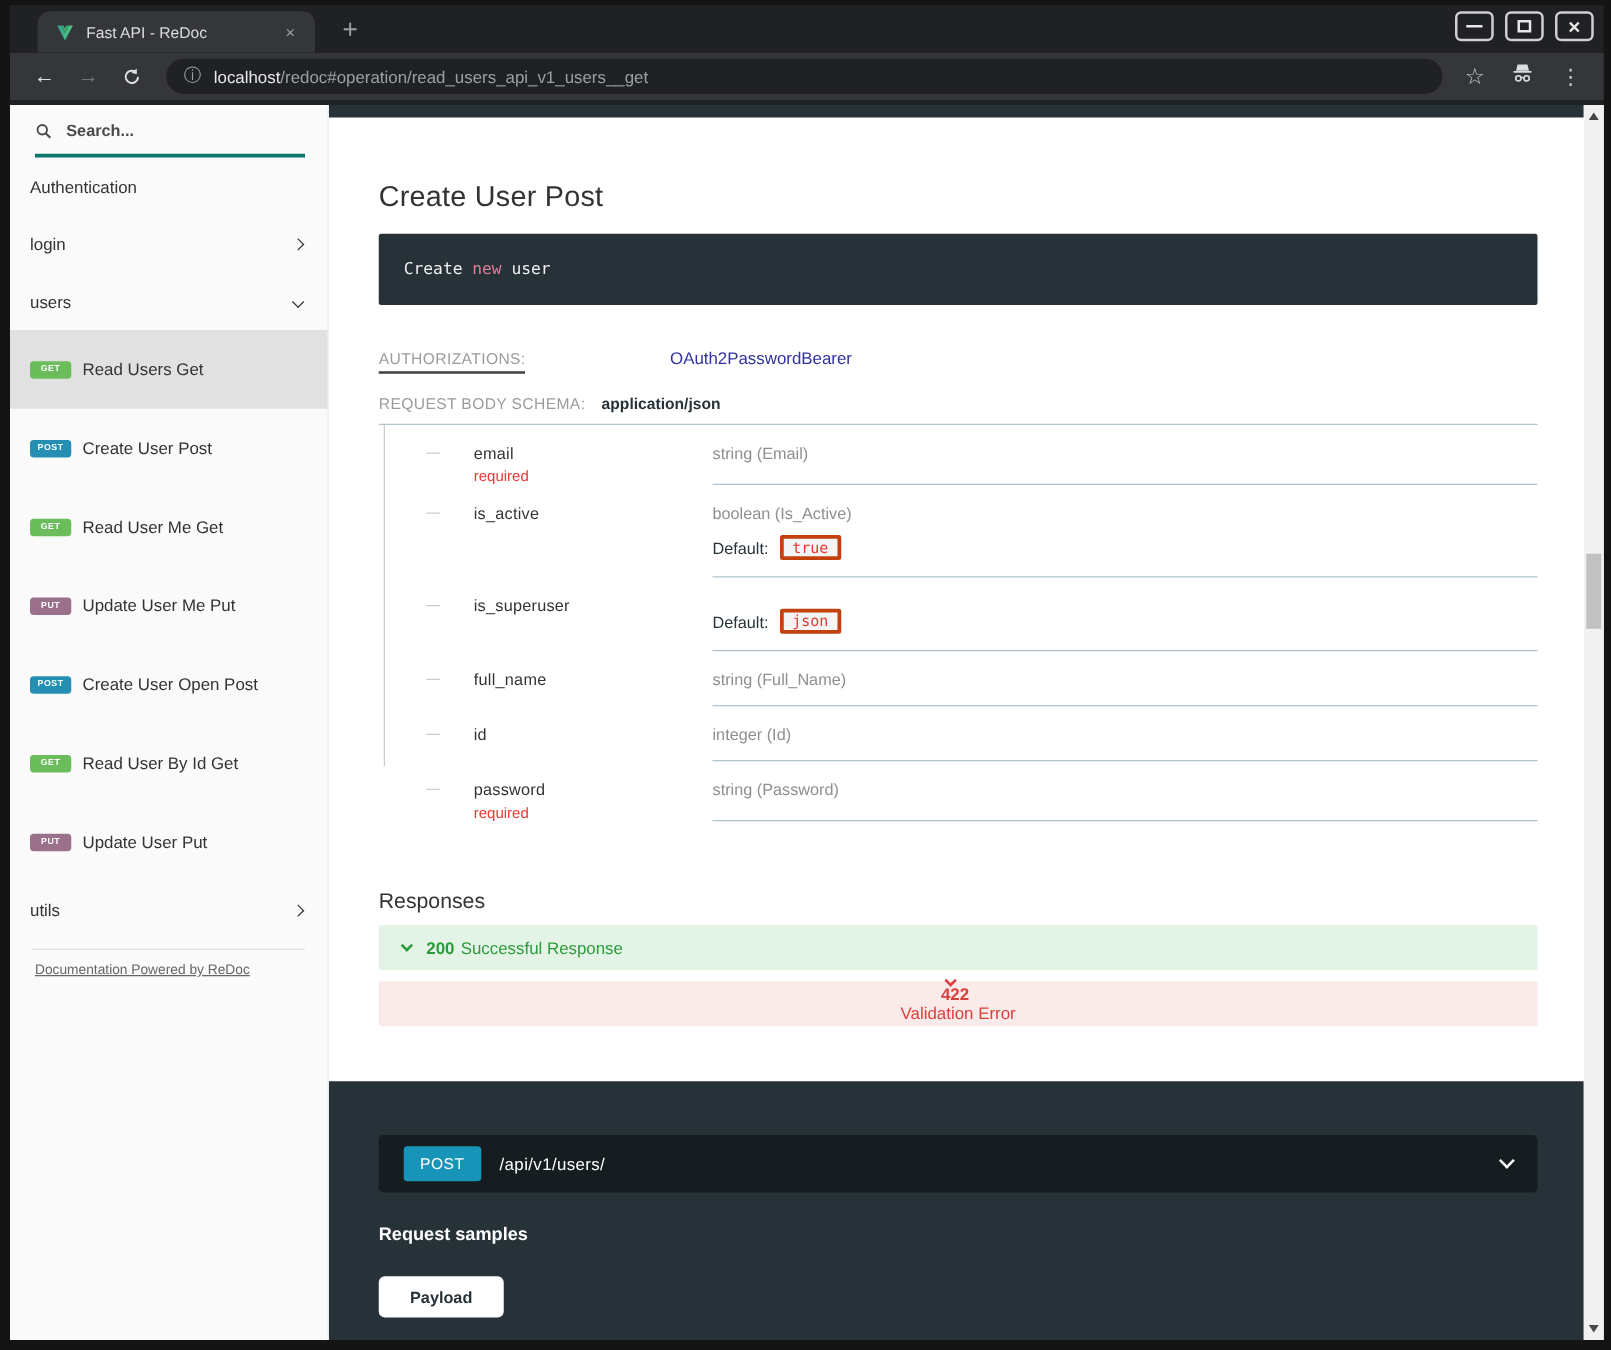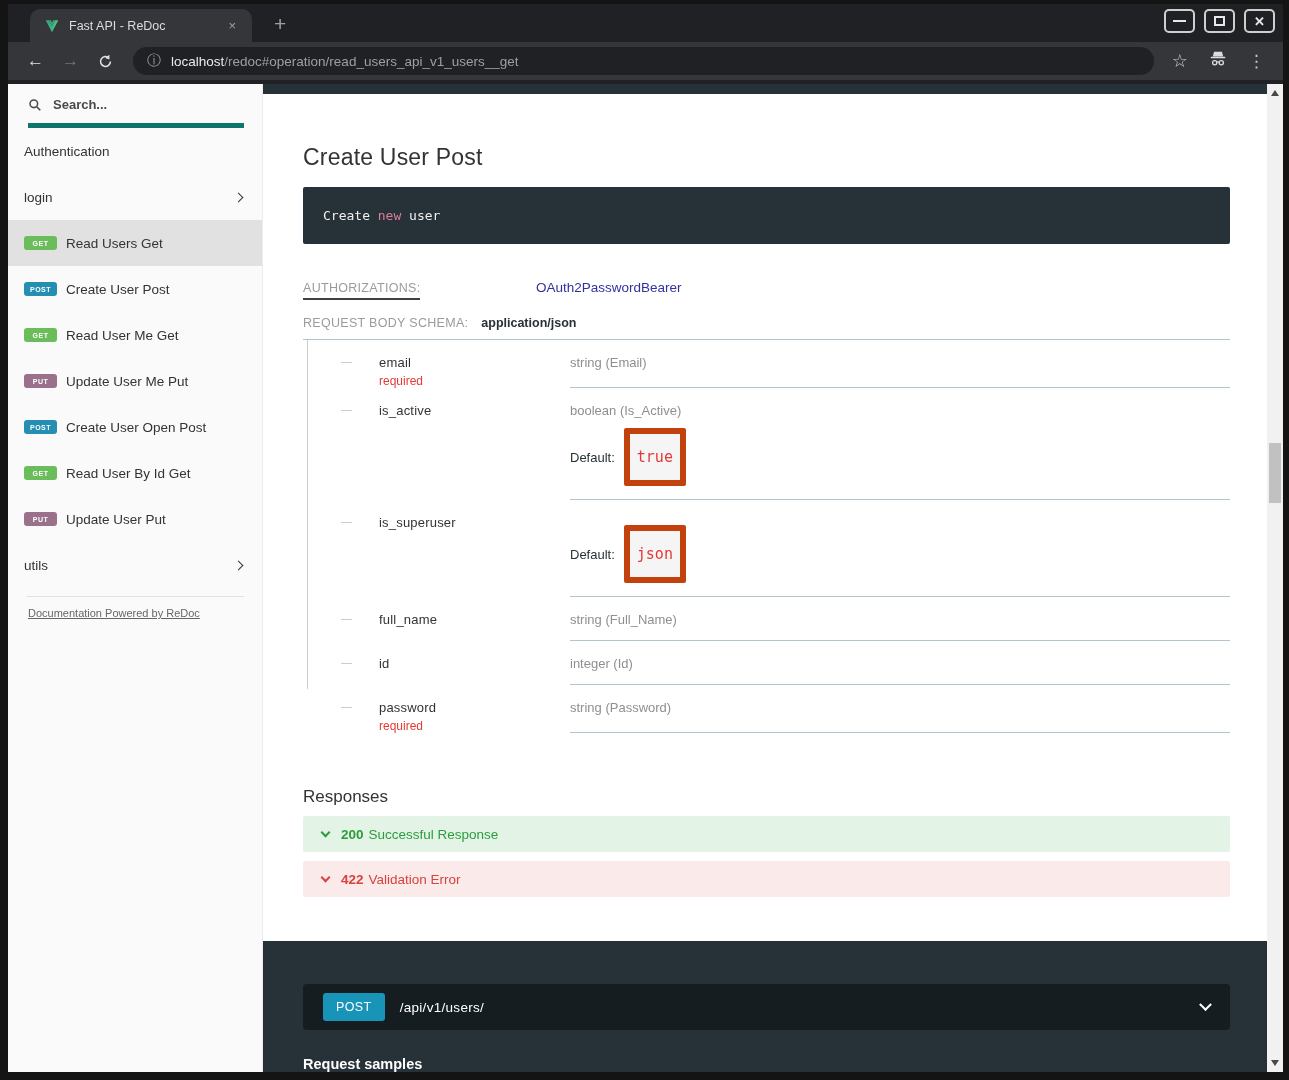--- a/index.html
+++ b/index.html
@@ -64,38 +64,38 @@
 
   
   .sidebar {
     width:255px; flex-shrink:0; background:#fafafa;
     border-right:1px solid #ececec; color:#333; padding-top:8px;
     font-size:13.5px; position:relative;
   }
   .search-wrap {
     display:flex; align-items:center; gap:9px;
     margin:0 18px 0 20px; padding:4px 0 10px 0;
-    border-bottom:5px solid #0f766e;
+    border-bottom:3px solid #0f766e;
   }
   .search-wrap svg { flex-shrink:0; }
   .search-input {
     border:none; background:transparent; outline:none; width:170px;
     font-family:"Liberation Sans", sans-serif;
     font-size:13px; font-weight:bold; color:#4a4a4a;
   }
   .search-input::placeholder { color:#4a4a4a; opacity:1; }
   .side-cat {
     height:46px; display:flex; align-items:center; justify-content:space-between;
     padding:0 20px 0 16px; cursor:pointer;
   }
   .chev { width:7px; height:7px; border-right:1.6px solid #333; border-bottom:1.6px solid #333; }
   .chev.right { transform:rotate(-45deg); }
   .chev.down { transform:rotate(45deg); }
   .side-ep {
-    height:46px; display:flex; align-items:center; padding:0 8px 0 16px; cursor:pointer;
+    height:63px; display:flex; align-items:center; padding:0 8px 0 16px; cursor:pointer;
   }
   .side-ep.active { background:#e1e1e1; }
   .badge {
     width:33px; height:14px; border-radius:3px; margin-right:5px; flex-shrink:0;
     color:#fff; font-size:7px; font-weight:bold; letter-spacing:.5px;
     display:flex; align-items:center; justify-content:center; text-transform:uppercase;
   }
   .badge.get  { background:#6bbd5b; }
   .badge.post { background:#248fb2; }
   .badge.put  { background:#9b708b; }
@@ -143,33 +143,33 @@
     position:absolute; left:0; top:22px; width:11px; height:1px; background:#ccc;
   }
   .fname { font-size:13px; color:#333; letter-spacing:.2px; }
   .freq { color:#e53935; font-size:12px; margin-top:4px; }
   .value-cell {
     flex:1; padding:15px 0 13px 0; border-bottom:1px solid #b3c4cc; min-height:20px;
   }
   .ftype { color:#8f8f8f; font-size:13px; }
   .default-line { margin-top:10px; font-size:13px; color:#263238; display:flex; align-items:center;text-align:center; }
   .default-box {
-    margin-left:9px; font-family:"DejaVu Sans Mono", monospace; font-size:15px;
-    color:#e53935; background:#f5f5f5; border:6px solid #c2410c; border-radius:2px;
-    padding:14px 7px;
+    margin-left:9px; font-family:"DejaVu Sans Mono", monospace; font-size:12px;
+    color:#e53935; background:#f5f5f5; border:3px solid #c2410c; border-radius:2px;
+    padding:0 7px;
   }
 
   .responses-h { margin-top:54px; font-size:17px; font-weight:500; color:#333; }
   .banner {
     height:36px; border-radius:2px; display:flex; align-items:center;
     padding:0 19px; font-size:13.5px; margin-top:9px; cursor:pointer;
   }
   .banner:first-of-type { margin-top:25px; }
   .banner.success { background:#e3f3e6; color:#2d9c3c; }
-  .banner.error   { background:#fbeaea; color:#d9413d; }
+  .banner.error   { background:#fbeaea; color:#d9413d;flex-direction:column; }
   .banner .bchev {
     width:7px; height:7px; border-right:2px solid currentColor; border-bottom:2px solid currentColor;
     transform:rotate(45deg); margin:-4px 12px 0 0;
   }
   .banner b { margin-right:5px; }
 
   
   .samples {
     flex:1; margin-top:44px; background:#263238;
     padding:43px 37px 0 40px; min-height:0;
@@ -279,20 +279,24 @@
         <input class="search-input" type="text" placeholder="Search..." style="">
       </div>
 
       <div class="side-cat">
         <span>Authentication</span>
       </div>
       <div class="side-cat">
         <span>login</span>
         <span class="chev right"></span>
       </div>
+      <div class="side-cat">
+        <span>users</span>
+        <span class="chev down"></span>
+      </div>
 
       <div class="side-ep active">
         <span class="badge get">GET</span>
         <span class="ep-label">Read Users Get</span>
       </div>
       <div class="side-ep">
         <span class="badge post">POST</span>
         <span class="ep-label">Create User Post</span>
       </div>
       <div class="side-ep">

